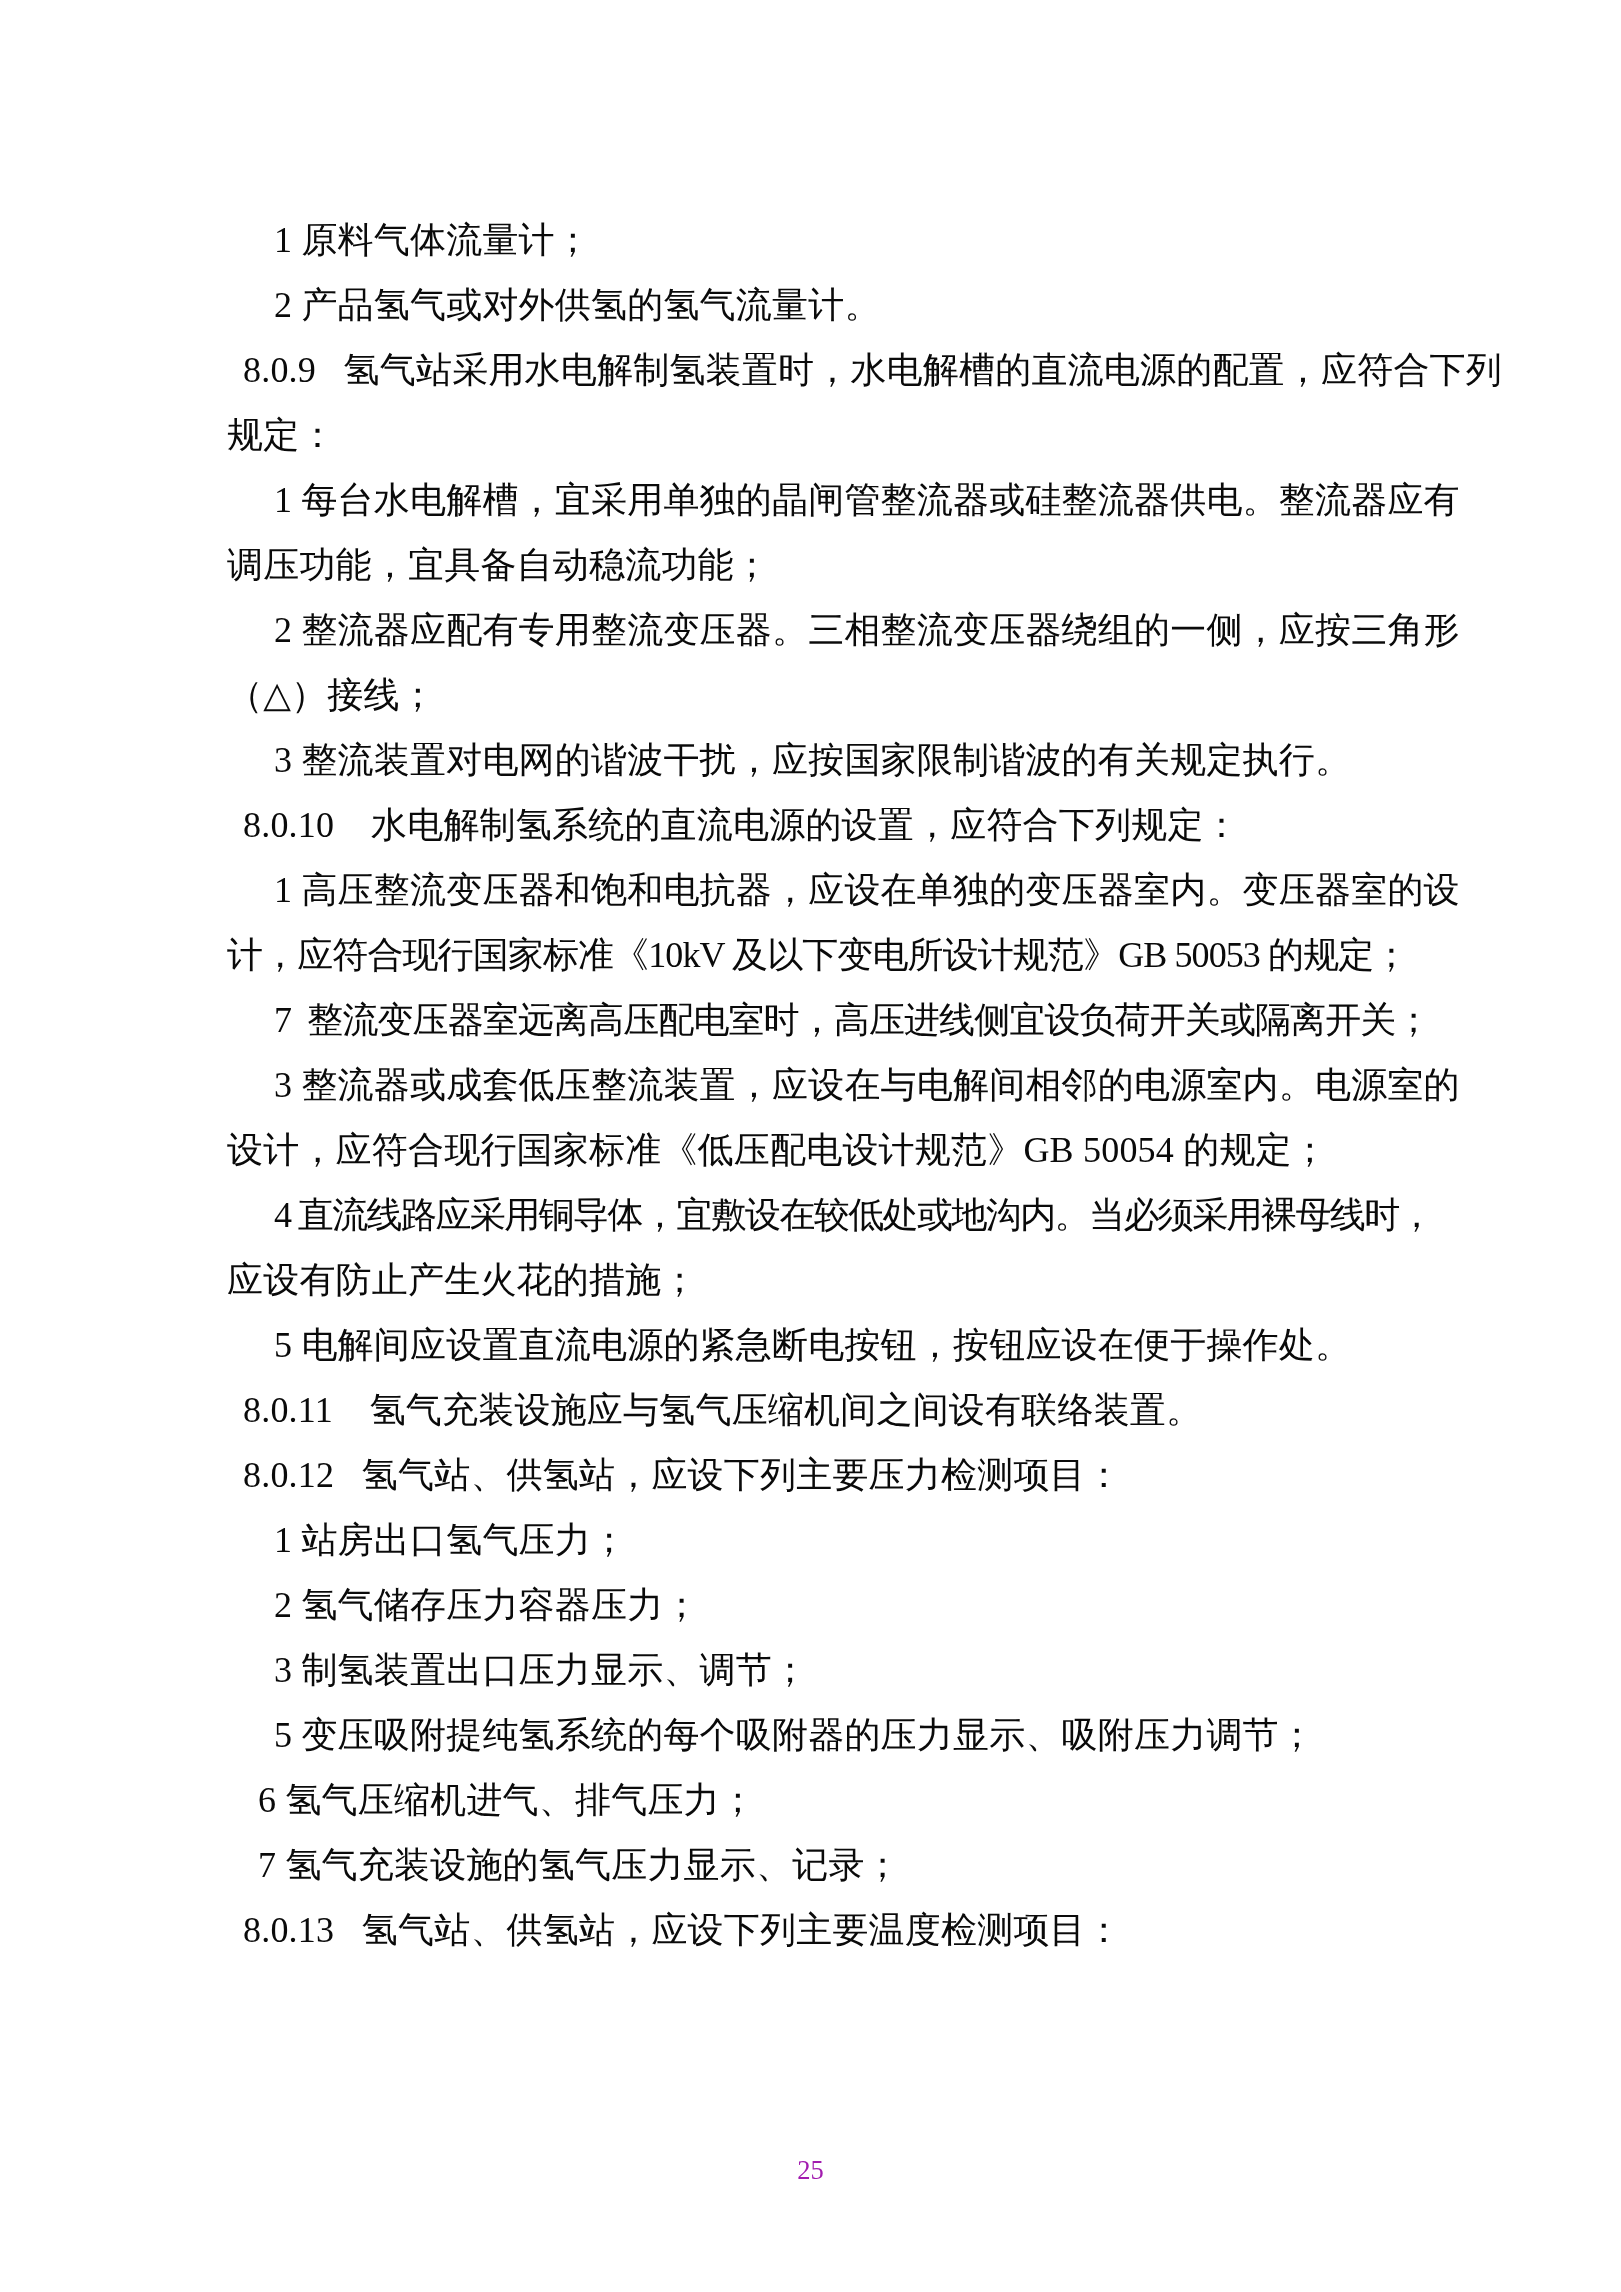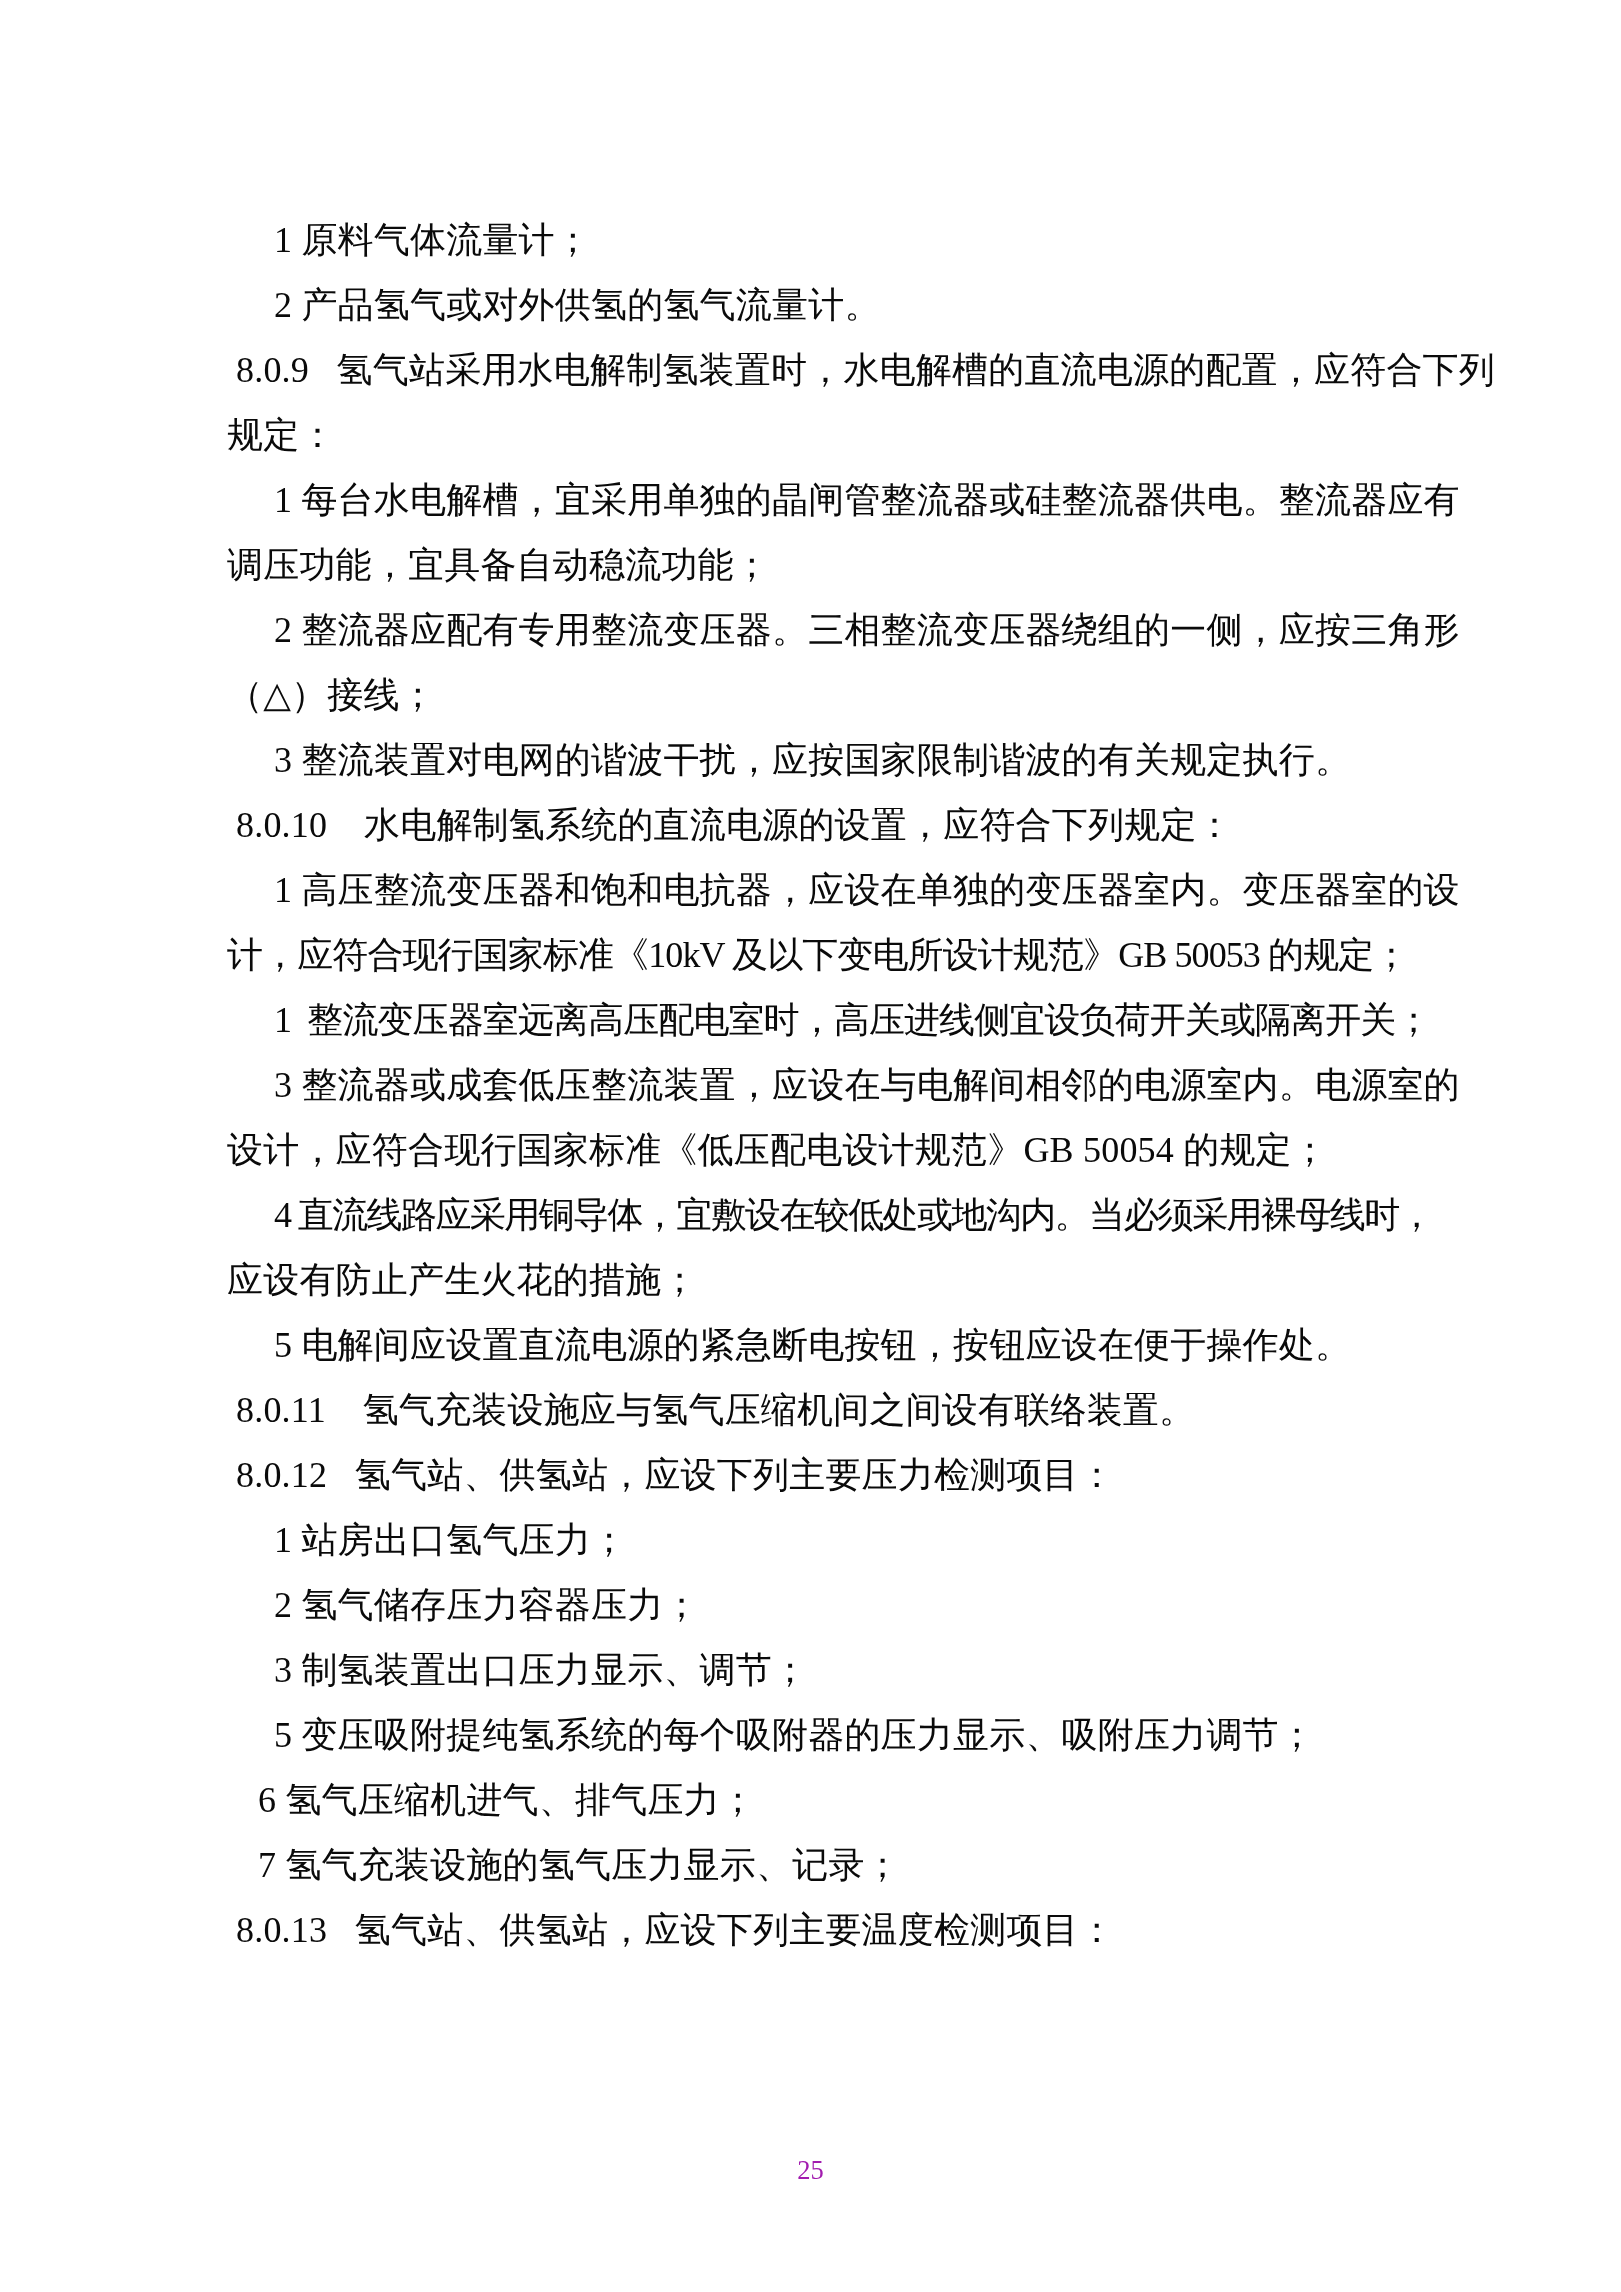--- a/index.html
+++ b/index.html
@@ -33,21 +33,21 @@
   .ln {
     font-size: 36px;
     line-height: 65px;
     letter-spacing: 0.2px;
     white-space: pre;
     color: #0a0a0a;
     font-weight: 400;
   }
   
   .sec {
-    margin-left: 9px;
+    margin-left: 16px;
   }
   
   .cont {
     margin-left: 0;
   }
   
   .item {
     margin-left: 47px;
   }
   .item-wide {
@@ -93,21 +93,21 @@
     <div class="ln item">2 整流器应配有专用整流变压器。三相整流变压器绕组的一侧，应按三角形</div>
     <div class="ln cont">（△）接线；</div>
 
     <div class="ln item">3 整流装置对电网的谐波干扰，应按国家限制谐波的有关规定执行。</div>
 
     <div class="ln sec">8.0.10    水电解制氢系统的直流电源的设置，应符合下列规定：</div>
 
     <div class="ln item">1 高压整流变压器和饱和电抗器，应设在单独的变压器室内。变压器室的设</div>
     <div class="ln cont tight">计，应符合现行国家标准《10kV 及以下变电所设计规范》GB 50053 的规定；</div>
 
-    <div class="ln item tight">1  整流变压器室远离高压配电室时，高压进线侧宜设负荷开关或隔离开关；</div>
+    <div class="ln item tight">7  整流变压器室远离高压配电室时，高压进线侧宜设负荷开关或隔离开关；</div>
 
     <div class="ln item">3 整流器或成套低压整流装置，应设在与电解间相邻的电源室内。电源室的</div>
     <div class="ln cont">设计，应符合现行国家标准《低压配电设计规范》GB 50054 的规定；</div>
 
     <div class="ln item tight2">4 直流线路应采用铜导体，宜敷设在较低处或地沟内。当必须采用裸母线时，</div>
     <div class="ln cont">应设有防止产生火花的措施；</div>
 
     <div class="ln item">5 电解间应设置直流电源的紧急断电按钮，按钮应设在便于操作处。</div>
 
     <div class="ln sec">8.0.11    氢气充装设施应与氢气压缩机间之间设有联络装置。</div>

